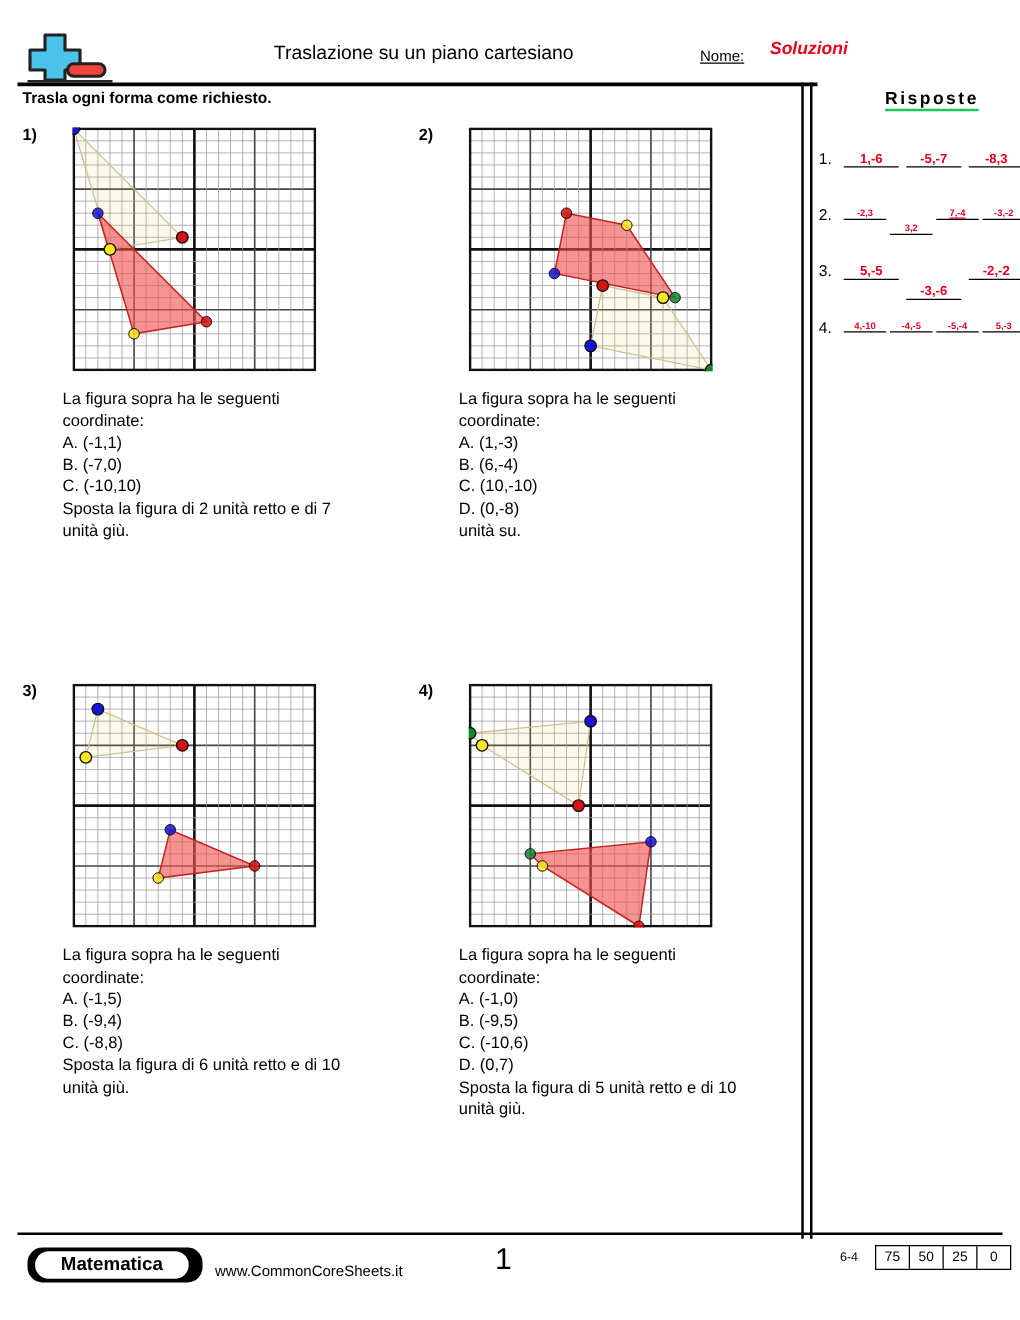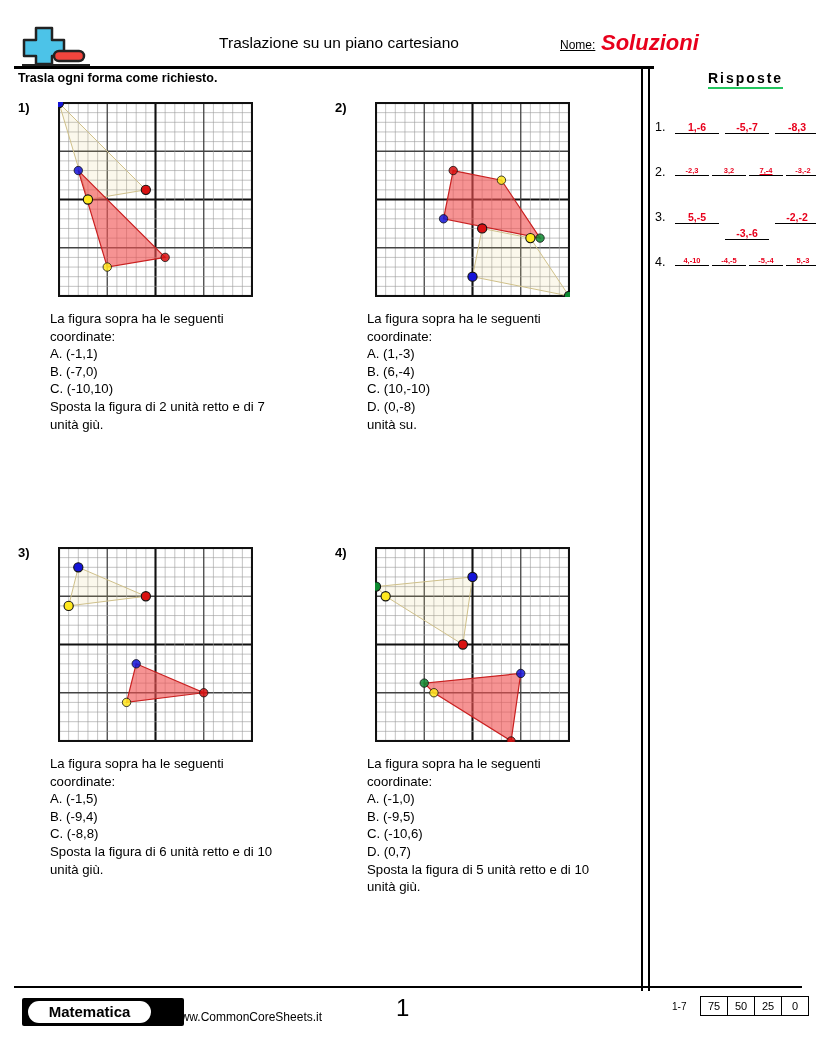--- a/index.html
+++ b/index.html
@@ -3,21 +3,21 @@
 <meta charset="utf-8">
 <style>
   html,body{margin:0;padding:0;background:#fff;}
   body{width:816px;height:1056px;font-family:"Liberation Sans",sans-serif;color:#000;position:relative;overflow:hidden;}
 
   
   .header{position:absolute;left:14px;top:24px;width:640px;height:44px;}
   .logo{position:absolute;left:0;top:0;width:80px;height:44px;}
   .title{position:absolute;left:150px;top:10px;width:350px;text-align:center;font-size:15.5px;}
   .nome-label{position:absolute;left:546px;top:14px;font-size:12px;text-decoration:underline;}
-  .nome-value{position:absolute;left:587px;top:6px;font-size:22px;font-weight:bold;color:#e8001c;font-style:italic;}
+  .nome-value{position:absolute;left:602px;top:6px;font-size:14px;font-weight:bold;color:#e8001c;font-style:italic;}
   .header-rule{position:absolute;left:14px;top:66px;width:640px;height:3px;background:#000;}
 
   .instruction{position:absolute;left:18px;top:71px;font-size:12.5px;font-weight:bold;}
 
   
   .divider{position:absolute;left:641px;top:66px;width:5px;height:925px;
            border-left:2px solid #000;border-right:2px solid #000;}
 
   
   .ans-head{position:absolute;left:708px;top:70px;font-size:14px;font-weight:bold;
@@ -30,22 +30,22 @@
 
   
   .prob{position:absolute;width:310px;}
   .prob-num{position:absolute;left:0;top:0;font-size:13px;font-weight:bold;}
   .grid-wrap{position:absolute;left:40px;top:2px;}
   .qtext{position:absolute;left:32px;font-size:13.2px;line-height:17.6px;}
   .qtext div{white-space:pre-wrap;}
 
   
   .footer-rule{position:absolute;left:14px;top:986px;width:788px;height:2px;background:#000;}
-  .badge{position:absolute;left:22px;top:998px;width:162px;height:28px;background:#000;
-         border-radius:2px;}
+  .badge{position:absolute;left:22px;top:998px;width:140px;height:28px;background:#000;
+         border-radius:12px;}
   .badge span{position:absolute;left:6px;top:3px;width:123px;height:22px;background:#fff;
               border-radius:11px;color:#000;font-size:15px;font-weight:bold;
               text-align:center;line-height:22px;}
   .site{position:absolute;left:172px;top:1010px;font-size:12px;}
   .pagenum{position:absolute;left:396px;top:994px;font-size:24px;}
   .range{position:absolute;left:672px;top:1001px;font-size:10px;}
   .scorebox{position:absolute;left:700px;top:996px;height:18px;display:flex;border:1px solid #000;}
   .scorebox div{width:26px;text-align:center;font-size:11px;line-height:18px;border-right:1px solid #000;}
   .scorebox div:last-child{border-right:none;}
 </style>
@@ -73,21 +73,21 @@
 <div class="ans-list" id="answer-list">
     <div class="ans-row">
       <div class="ans-num">1.</div>
       <div class="ans-cell" style="left: 20px; width: 44px; font-size: 10.5px;">1,-6</div>
       <div class="ans-cell" style="left: 70px; width: 44px; font-size: 10.5px;">-5,-7</div>
       <div class="ans-cell" style="left: 120px; width: 44px; font-size: 10.5px;">-8,3</div>
     </div>
     <div class="ans-row">
       <div class="ans-num">2.</div>
       <div class="ans-cell" style="left: 20px; width: 34px; font-size: 7.5px;">-2,3</div>
-      <div class="ans-cell" style="left: 57px; width: 34px; font-size: 7.5px;">3,2</div>
+      <div class="ans-cell" style="left: 57px; width: 34px; font-size: 7.5px; margin-top: 12px;">3,2</div>
       <div class="ans-cell" style="left: 94px; width: 34px; font-size: 7.5px; text-decoration: underline;">7,-4</div>
       <div class="ans-cell" style="left: 131px; width: 34px; font-size: 7.5px;">-3,-2</div>
     </div>
     <div class="ans-row">
       <div class="ans-num">3.</div>
       <div class="ans-cell" style="left: 20px; width: 44px; font-size: 10.5px;">5,-5</div>
       <div class="ans-cell" style="left: 70px; width: 44px; font-size: 10.5px; margin-top: 16px;">-3,-6</div>
       <div class="ans-cell" style="left: 120px; width: 44px; font-size: 10.5px;">-2,-2</div>
     </div>
     <div class="ans-row">
@@ -370,19 +370,19 @@
       <div>unità giù.</div>
     </div>
   </div>
 
 <div class="footer-rule"></div>
 <div class="badge">
   <span>Matematica</span>
 </div>
 <div class="site">www.CommonCoreSheets.it</div>
 <div class="pagenum">1</div>
-<div class="range">1-7</div>
+<div class="range">6-4</div>
 <div class="scorebox" id="scorebox">
     <div>75</div>
     <div>50</div>
     <div>25</div>
     <div>0</div>
   </div>
 
 </body></html>

